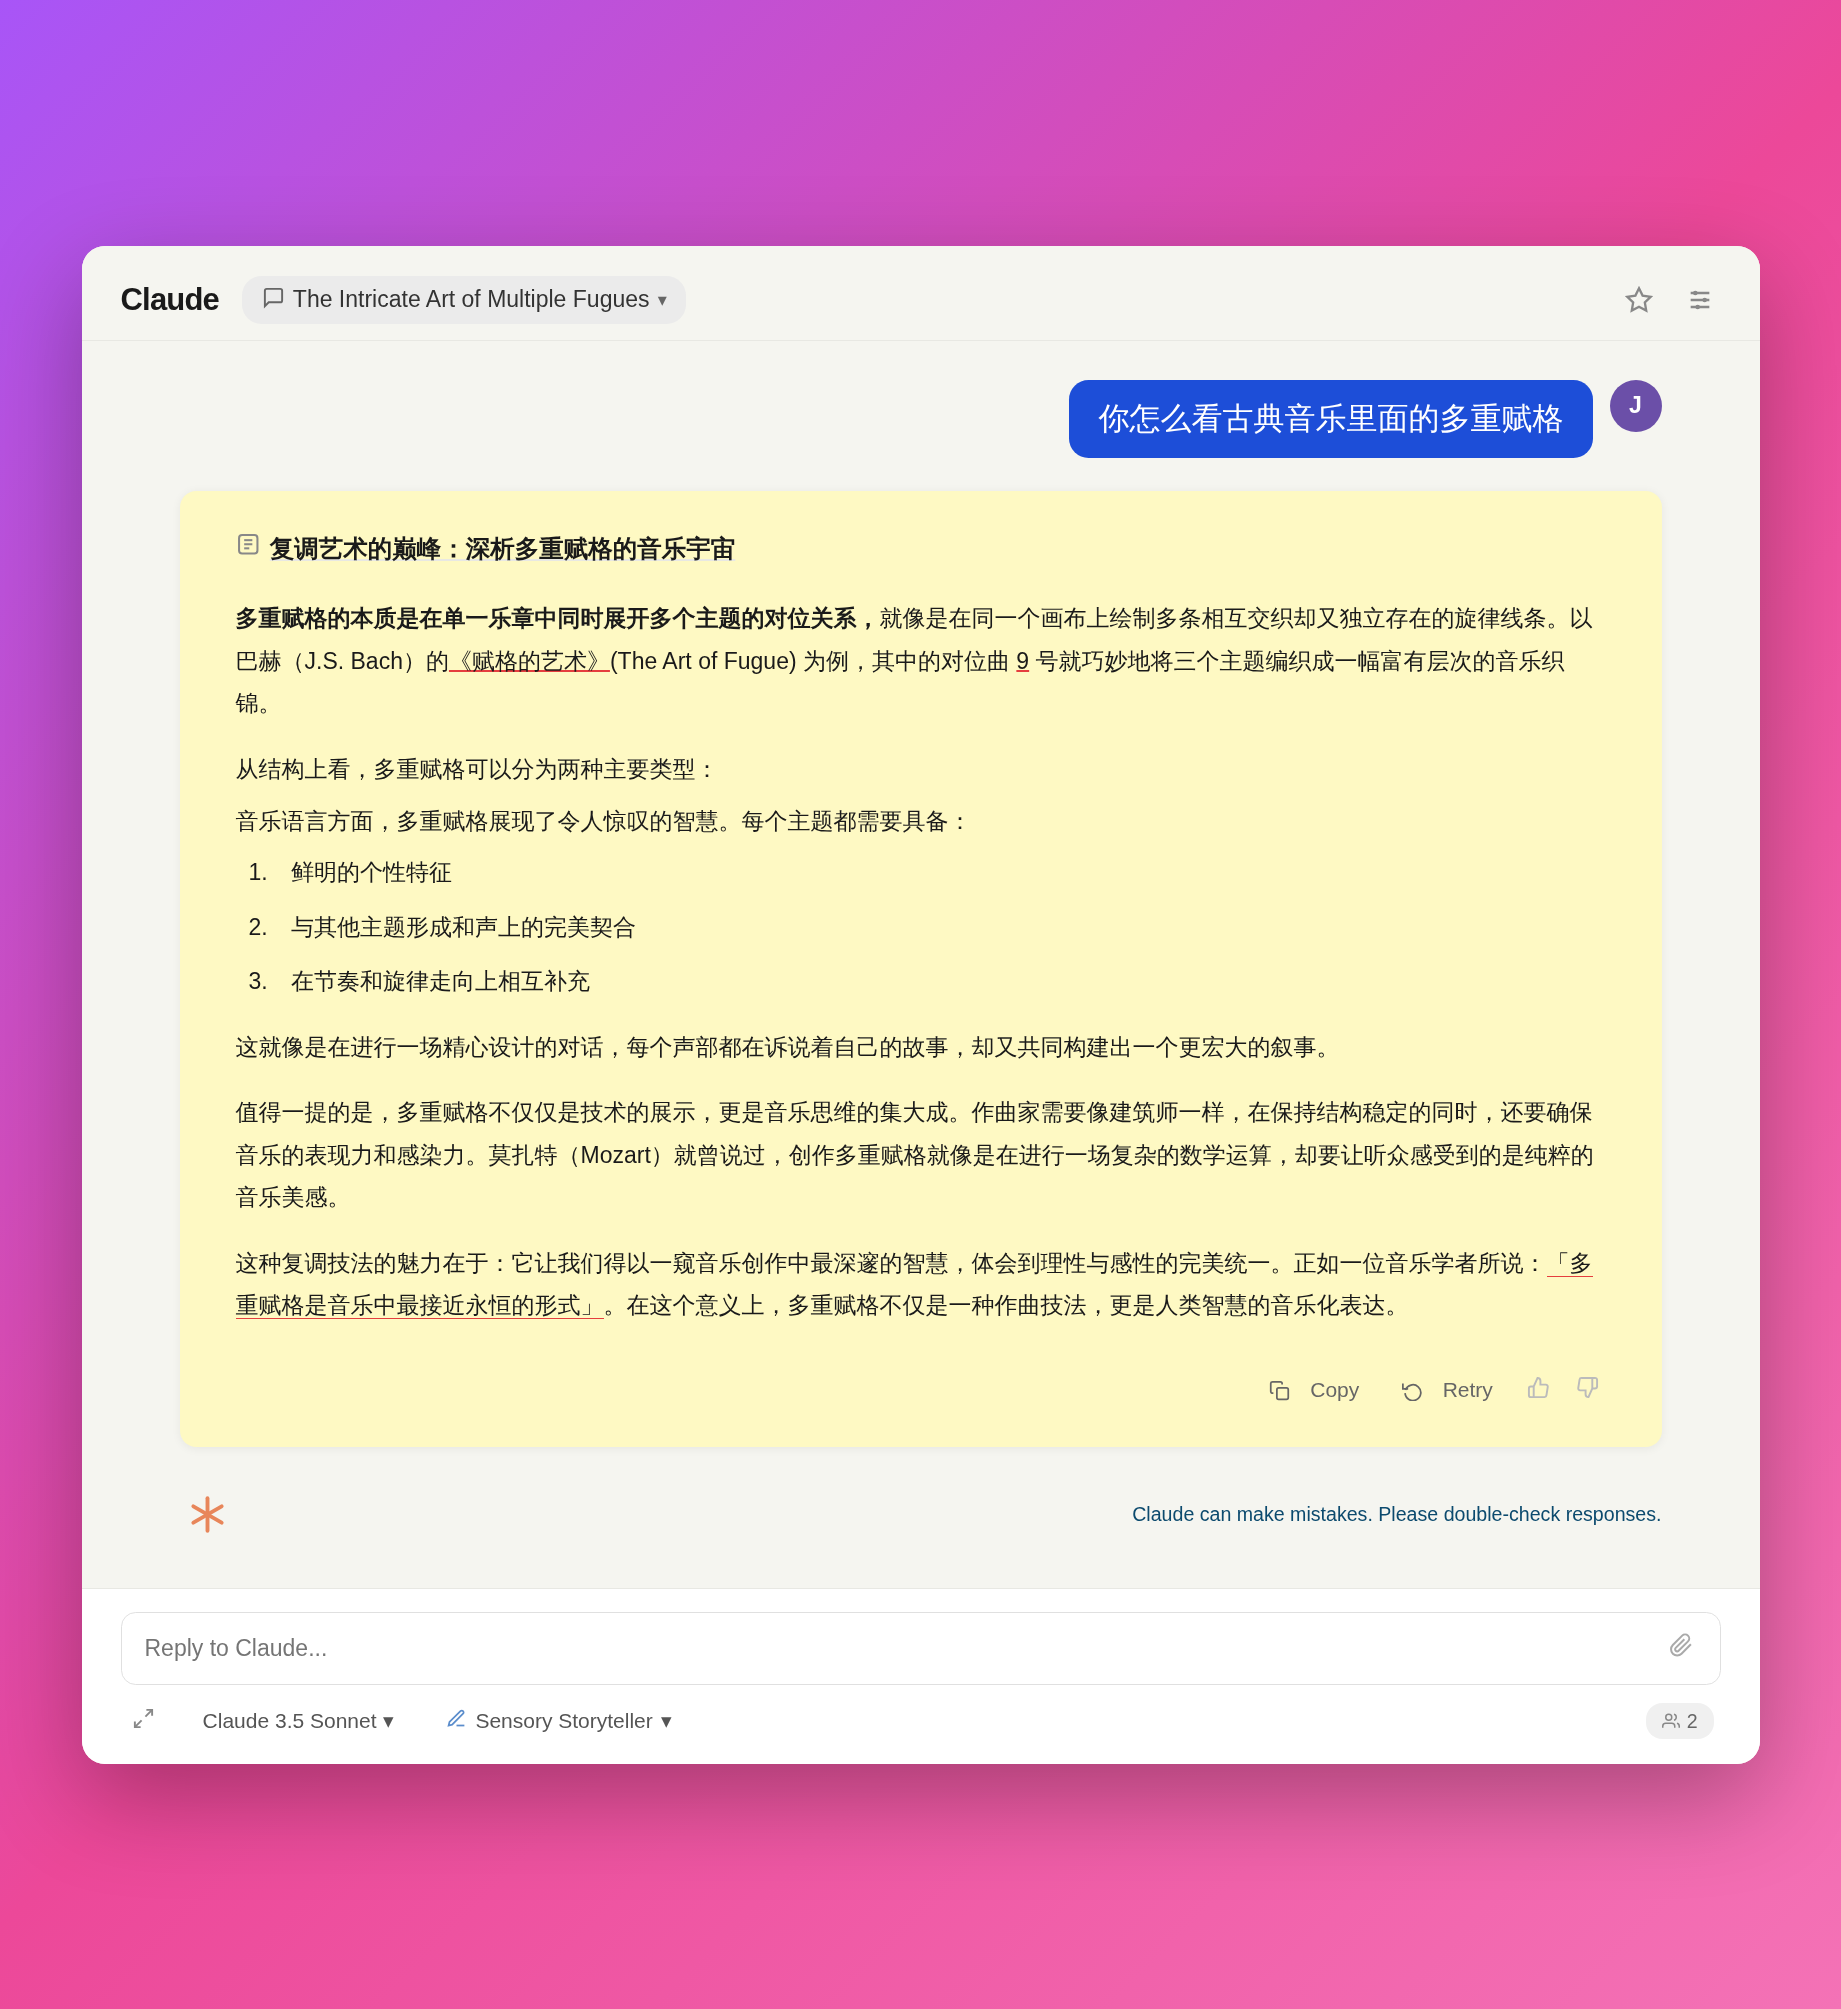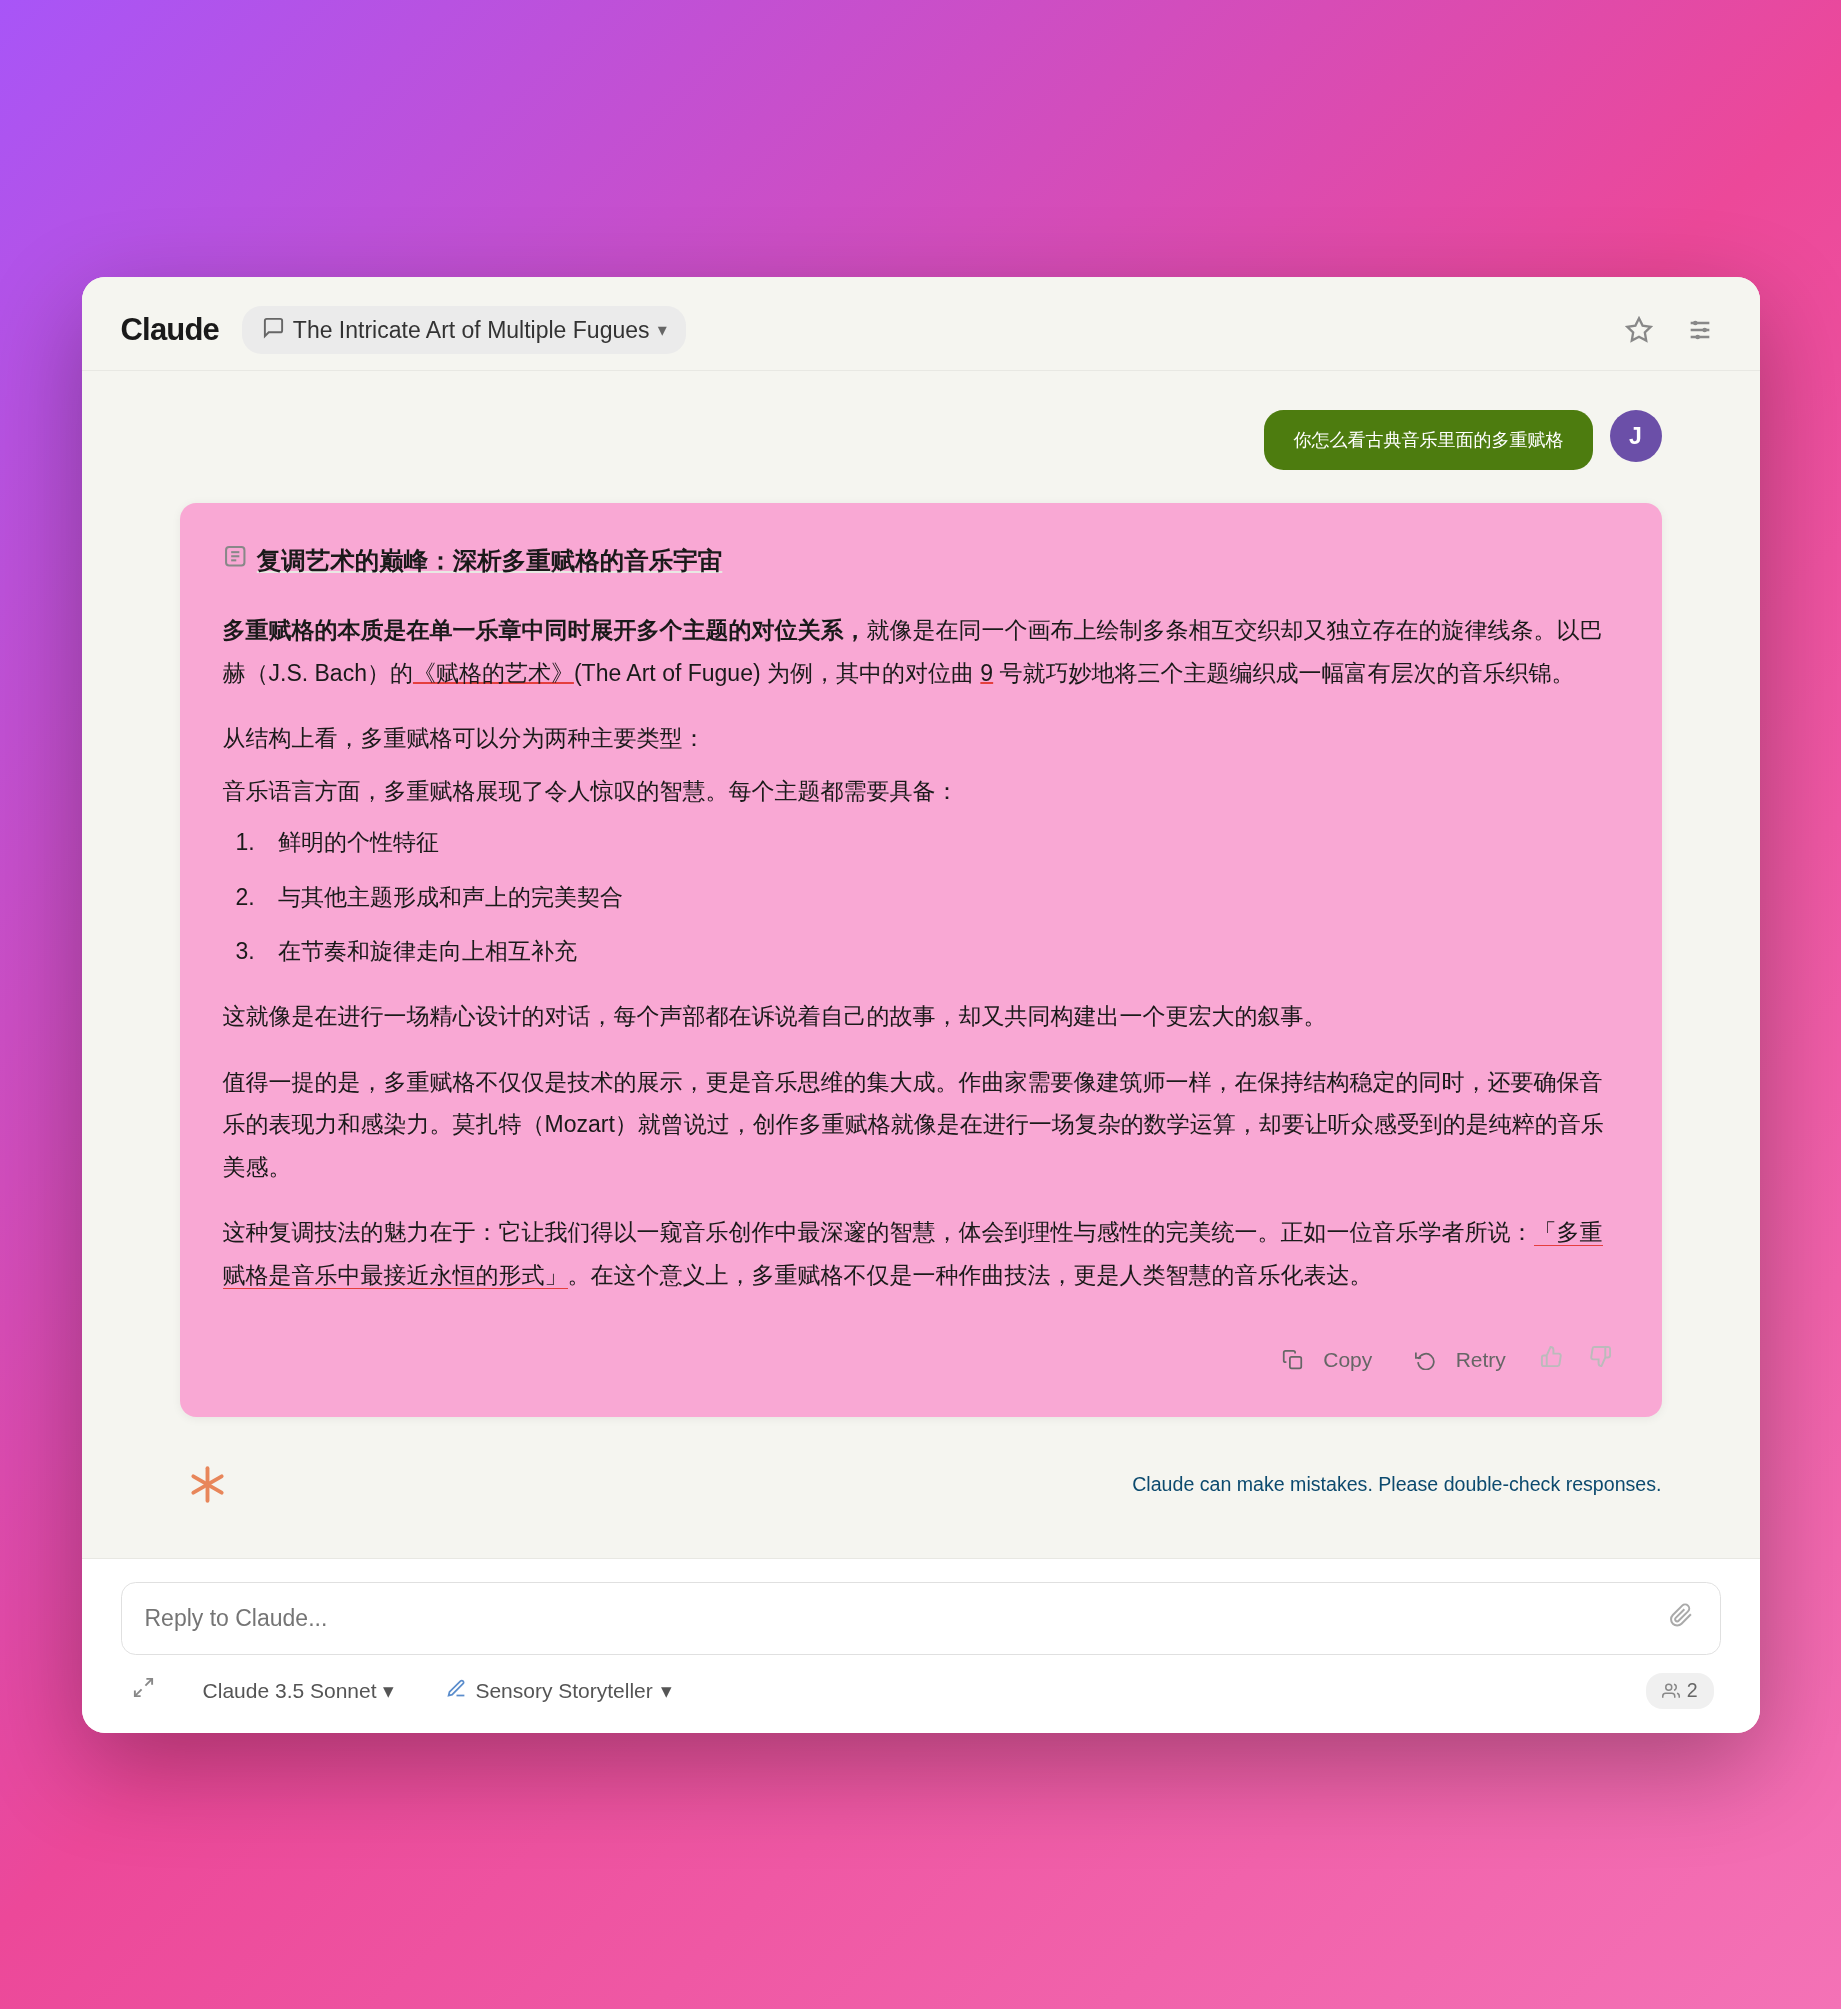--- a/index.html
+++ b/index.html
@@ -100,47 +100,47 @@
 
     
     .user-message-row {
       display: flex;
       justify-content: flex-end;
       align-items: flex-start;
       gap: 16.4px;
     }
 
     .user-bubble {
-      background: #4d7c0f;
+      background: #1d4ed8;
       color: white;
       border-radius: 19.6px;
       padding: 18px 29.5px;
-      font-size: 18px;
+      font-size: 31px;
       max-width: 573px;
     }
 
     .avatar {
       width: 52px;
       height: 52px;
       background: #6b4fa8;
       border-radius: 50%;
       display: flex;
       align-items: center;
       justify-content: center;
       color: white;
       font-size: 23px;
       font-weight: 600;
       flex-shrink: 0;
     }
 
     
     .ai-response {
-      background: #f9a8d4;
+      background: #fef9c3;
       border-radius: 16.4px;
-      padding: 36px 43px;
+      padding: 36px 56px;
       font-size: 23px;
       line-height: 1.8;
       color: #1a1a1a;
       box-shadow: 0 1.6px 9.8px rgba(0,0,0,0.06);
     }
 
     .response-title {
       display: flex;
       align-items: center;
       gap: 9.8px;

